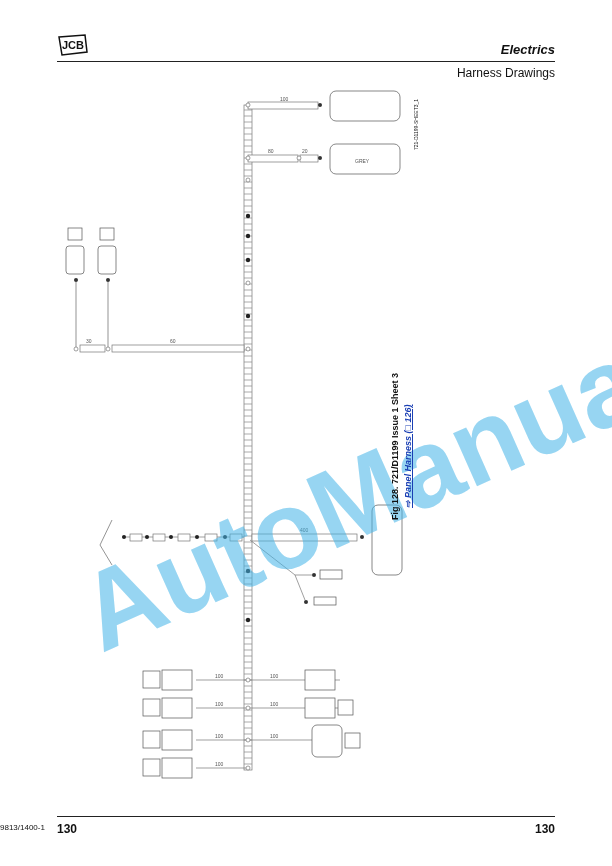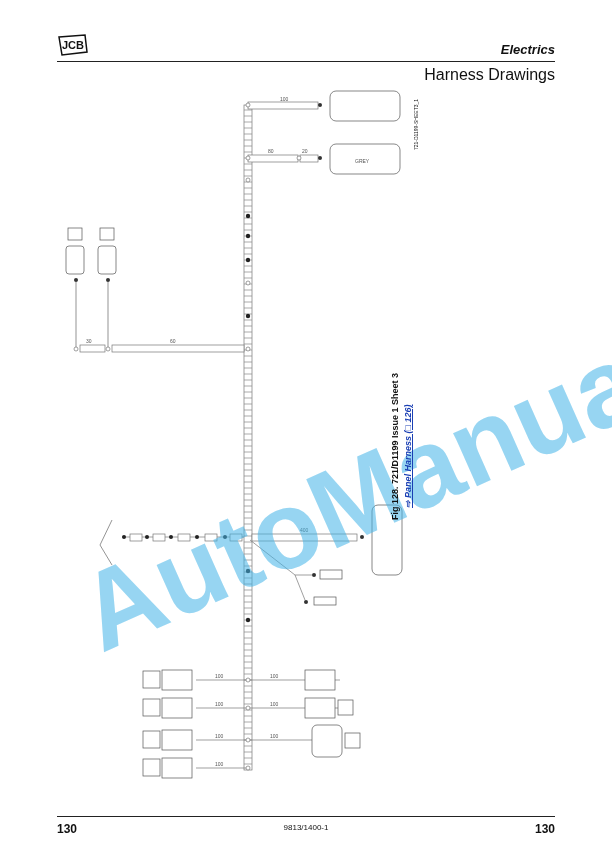--- a/index.html
+++ b/index.html
@@ -1,24 +1,24 @@
 <!DOCTYPE html>
 <html><head>
 <meta charset="utf-8">
 <style>
   html,body{margin:0;padding:0;background:#fff;}
   body{width:612px;height:866px;position:relative;overflow:hidden;font-family:"Liberation Sans",sans-serif;color:#111;}
   .logo{position:absolute;left:57px;top:34px;width:32px;height:22px;}
   .hdr-title{position:absolute;right:57px;top:42px;font-size:13px;font-weight:bold;font-style:italic;}
   .hdr-rule{position:absolute;left:57px;right:57px;top:61px;height:1px;background:#222;}
-  .hdr-sub{position:absolute;right:57px;top:66px;font-size:16px;}
+  .hdr-sub{position:absolute;right:57px;top:66px;font-size:12px;}
   .ftr-rule{position:absolute;left:57px;right:57px;top:816px;height:1px;background:#222;}
   .pg-l{position:absolute;left:57px;top:822px;font-size:12px;font-weight:bold;}
   .pg-r{position:absolute;right:57px;top:822px;font-size:12px;font-weight:bold;}
-  .docno{position:absolute;left:0;right:0;top:823px;text-align:center;font-size:8px;}
+  .docno{position:absolute;left:0;right:0;top:823px;font-size:8px;}
   svg.diagram{position:absolute;left:0;top:0;}
   .caption{position:absolute;left:390px;top:520px;transform-origin:0 0;transform:rotate(-90deg);white-space:nowrap;font-size:9px;font-weight:bold;}
   .caption .link{display:block;color:#1a3fb4;font-style:italic;text-decoration:underline;margin-top:3px;margin-left:12px;}
   .drawno{position:absolute;left:413px;top:150px;transform-origin:0 0;transform:rotate(-90deg);white-space:nowrap;font-size:5px;}
   .watermark{position:absolute;left:60px;top:300px;font-size:110px;font-weight:bold;color:#43b4e8;opacity:.55;transform:rotate(-24deg);transform-origin:0 0;white-space:nowrap;pointer-events:none;top:560px;}
 </style>
 </head>
 <body>
 
 <svg class="logo" viewBox="0 0 32 22">

